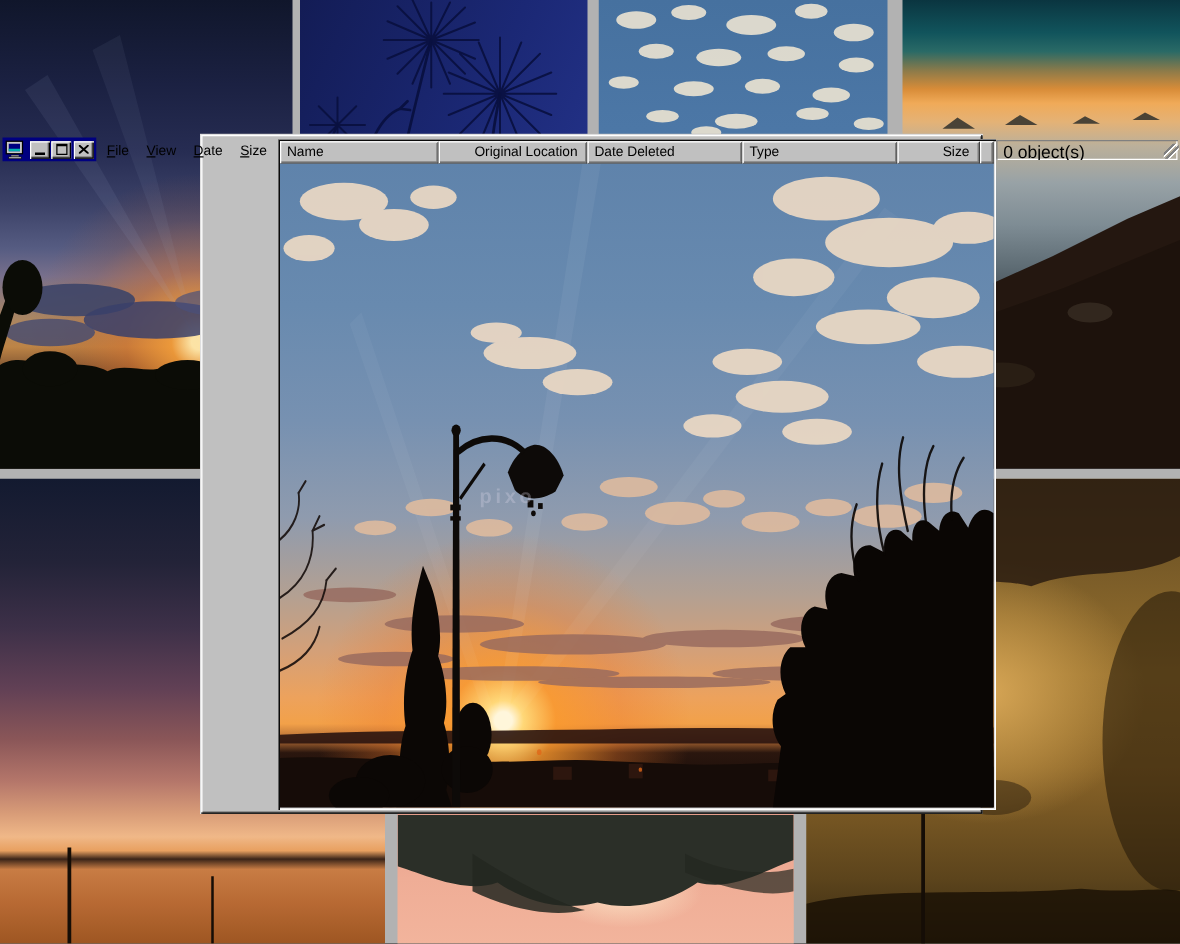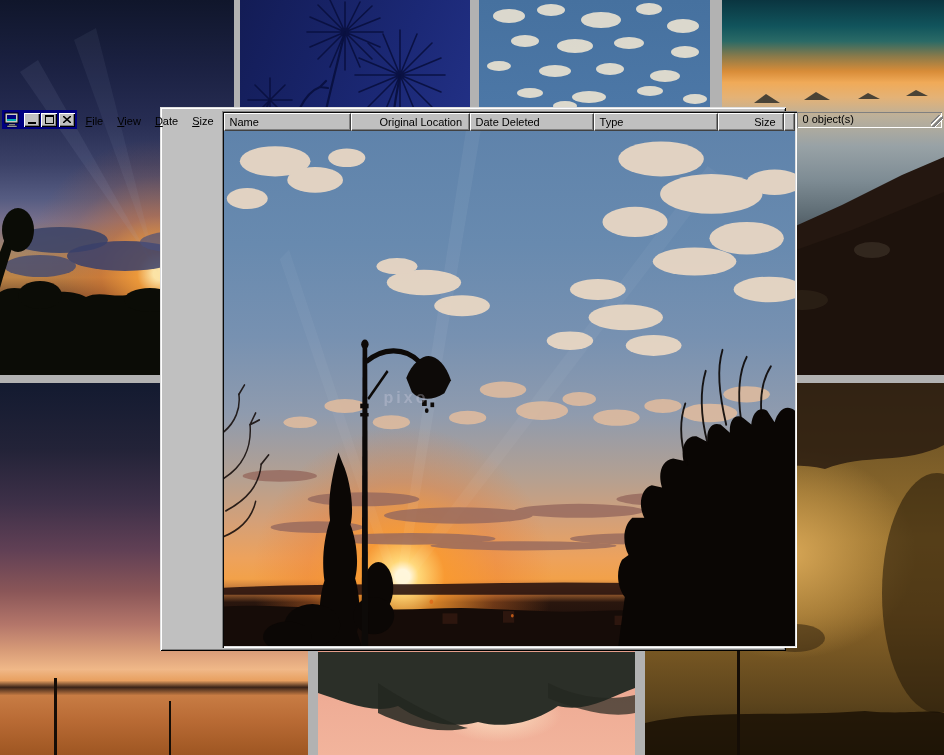--- a/index.html
+++ b/index.html
@@ -63,21 +63,21 @@
   .c4{width:66px;text-align:right;padding-right:7px;} .cfill{flex:1;}
   #photo{flex:1;position:relative;overflow:hidden;
     background:
       radial-gradient(circle at 31.3% 86.5%, #fff6da 0 7px, #ffd878 16px, rgba(250,152,44,.8) 42px, rgba(240,122,42,.35) 95px, rgba(0,0,0,0) 150px),
       linear-gradient(180deg,#5f83ab 0%,#688aaf 22%,#7791b1 40%,#8f9bae 55%,#b3a092 67%,#d5a077 76%,#eda25c 83%,#f2a149 87%,#b06a34 89.5%,#2a160e 91.5%,#120a08 100%);}
   #photo svg{position:absolute;left:0;top:0;width:100%;height:100%;}
   #watermark{position:absolute;left:160px;top:258px;font-size:16px;font-weight:bold;
              letter-spacing:3px;color:rgba(220,216,232,.3);}
   #statusbar{height:16px;margin-top:2px;display:flex;flex:0 0 auto;position:relative;}
   .spanel{box-shadow:inset 1px 1px 0 #808080, inset -1px -1px 0 #fff;
-          font-size:11px;color:#000;padding:1px 6px 0 6px;box-sizing:border-box;
+          font-size:14px;color:#000;padding:1px 6px 0 6px;box-sizing:border-box;
           white-space:nowrap;overflow:hidden;}
   .sp-left{width:145px;margin-right:2px;}
   .sp-right{flex:1;}
   #grip{position:absolute;right:1px;bottom:1px;width:12px;height:12px;
         background:linear-gradient(135deg,
           rgba(0,0,0,0) 0 5px,#808080 5px 7px,#fff 7px 8px,
           rgba(0,0,0,0) 8px 9px,#808080 9px 11px,#fff 11px 12px,
           rgba(0,0,0,0) 12px);}
 </style>
 </head>

